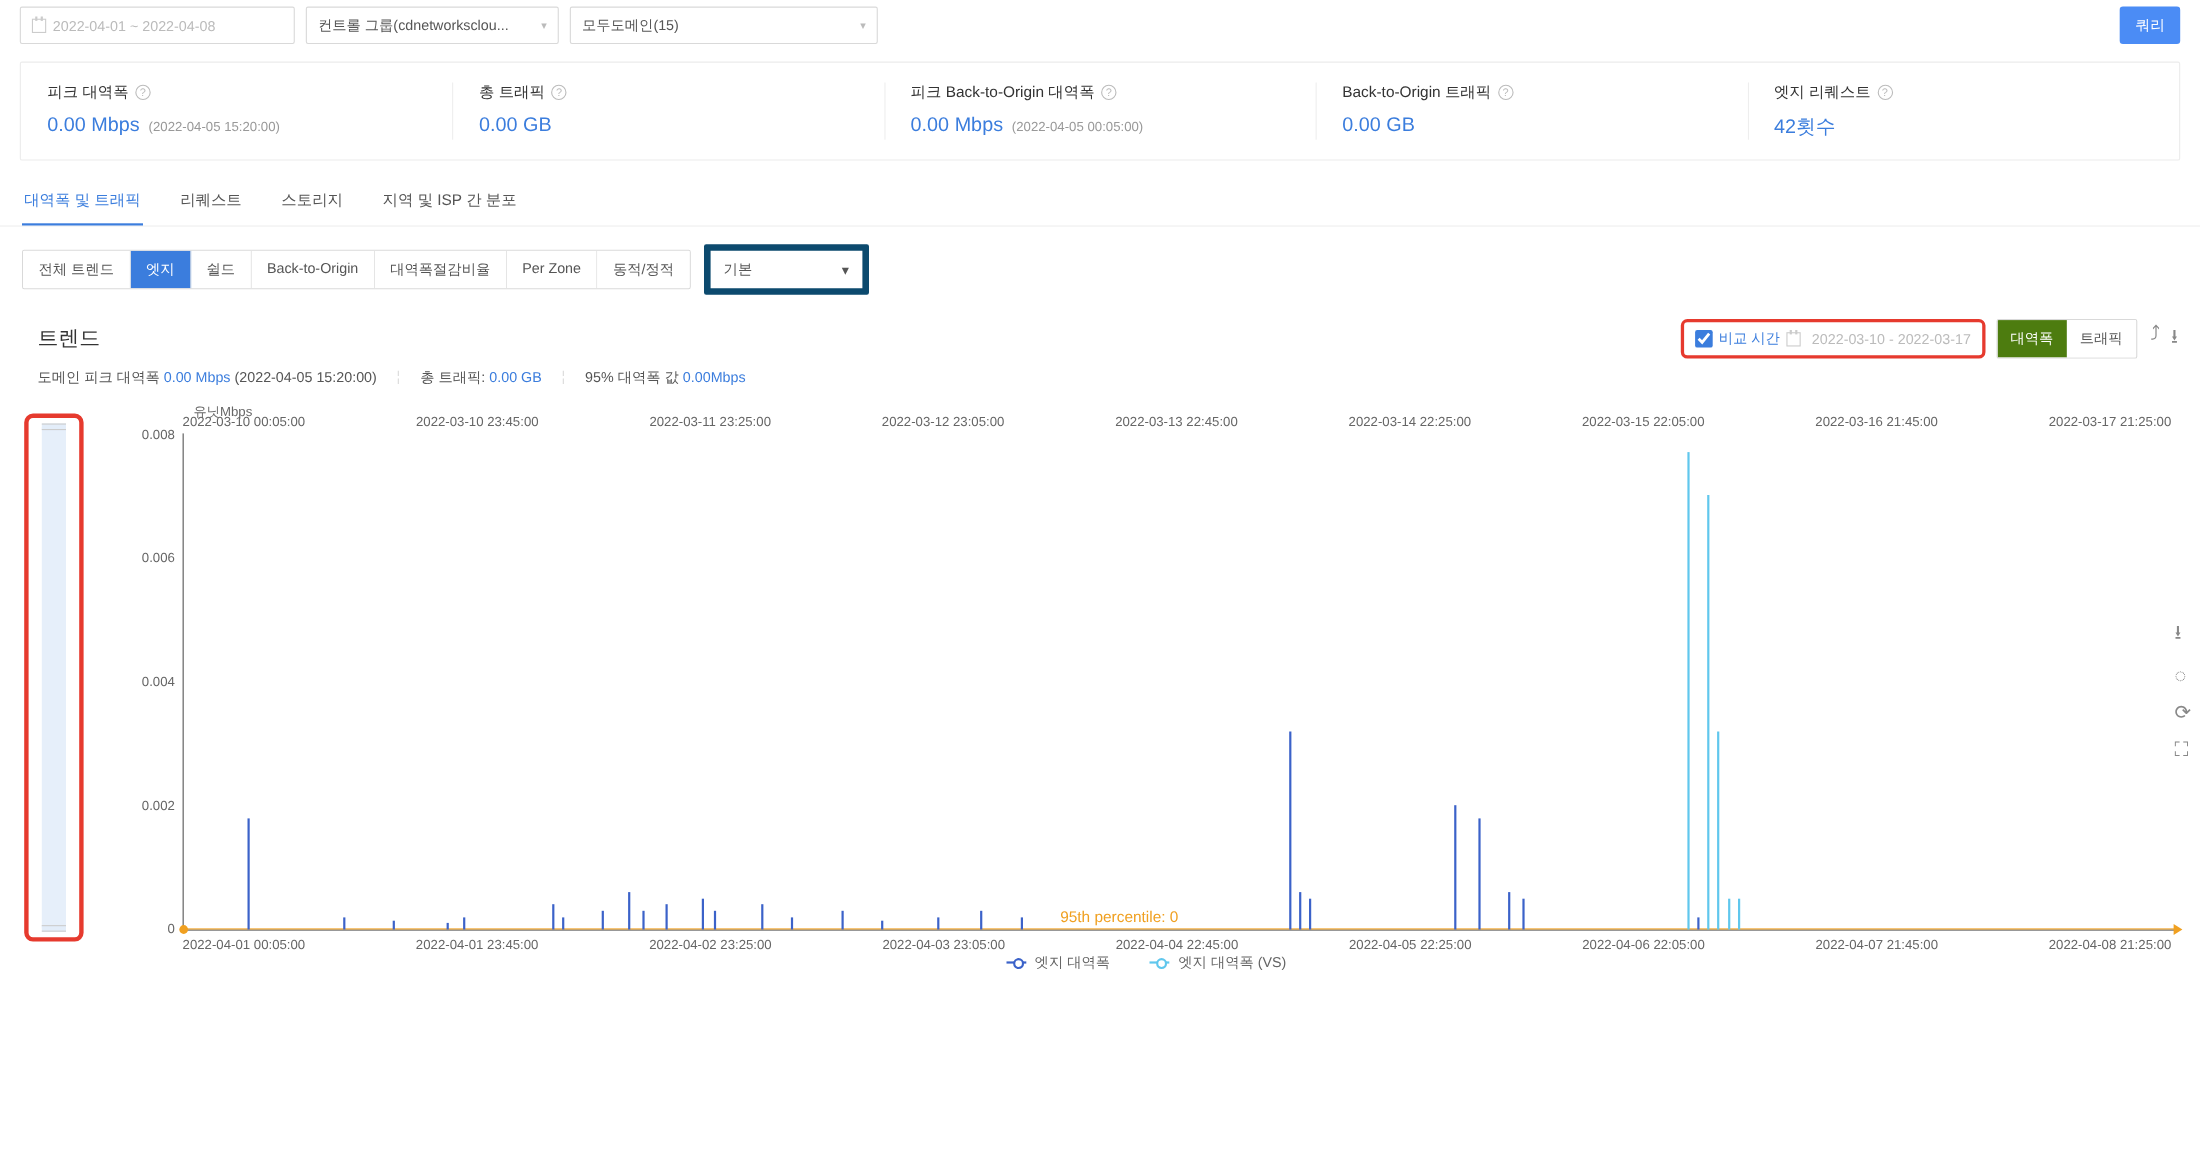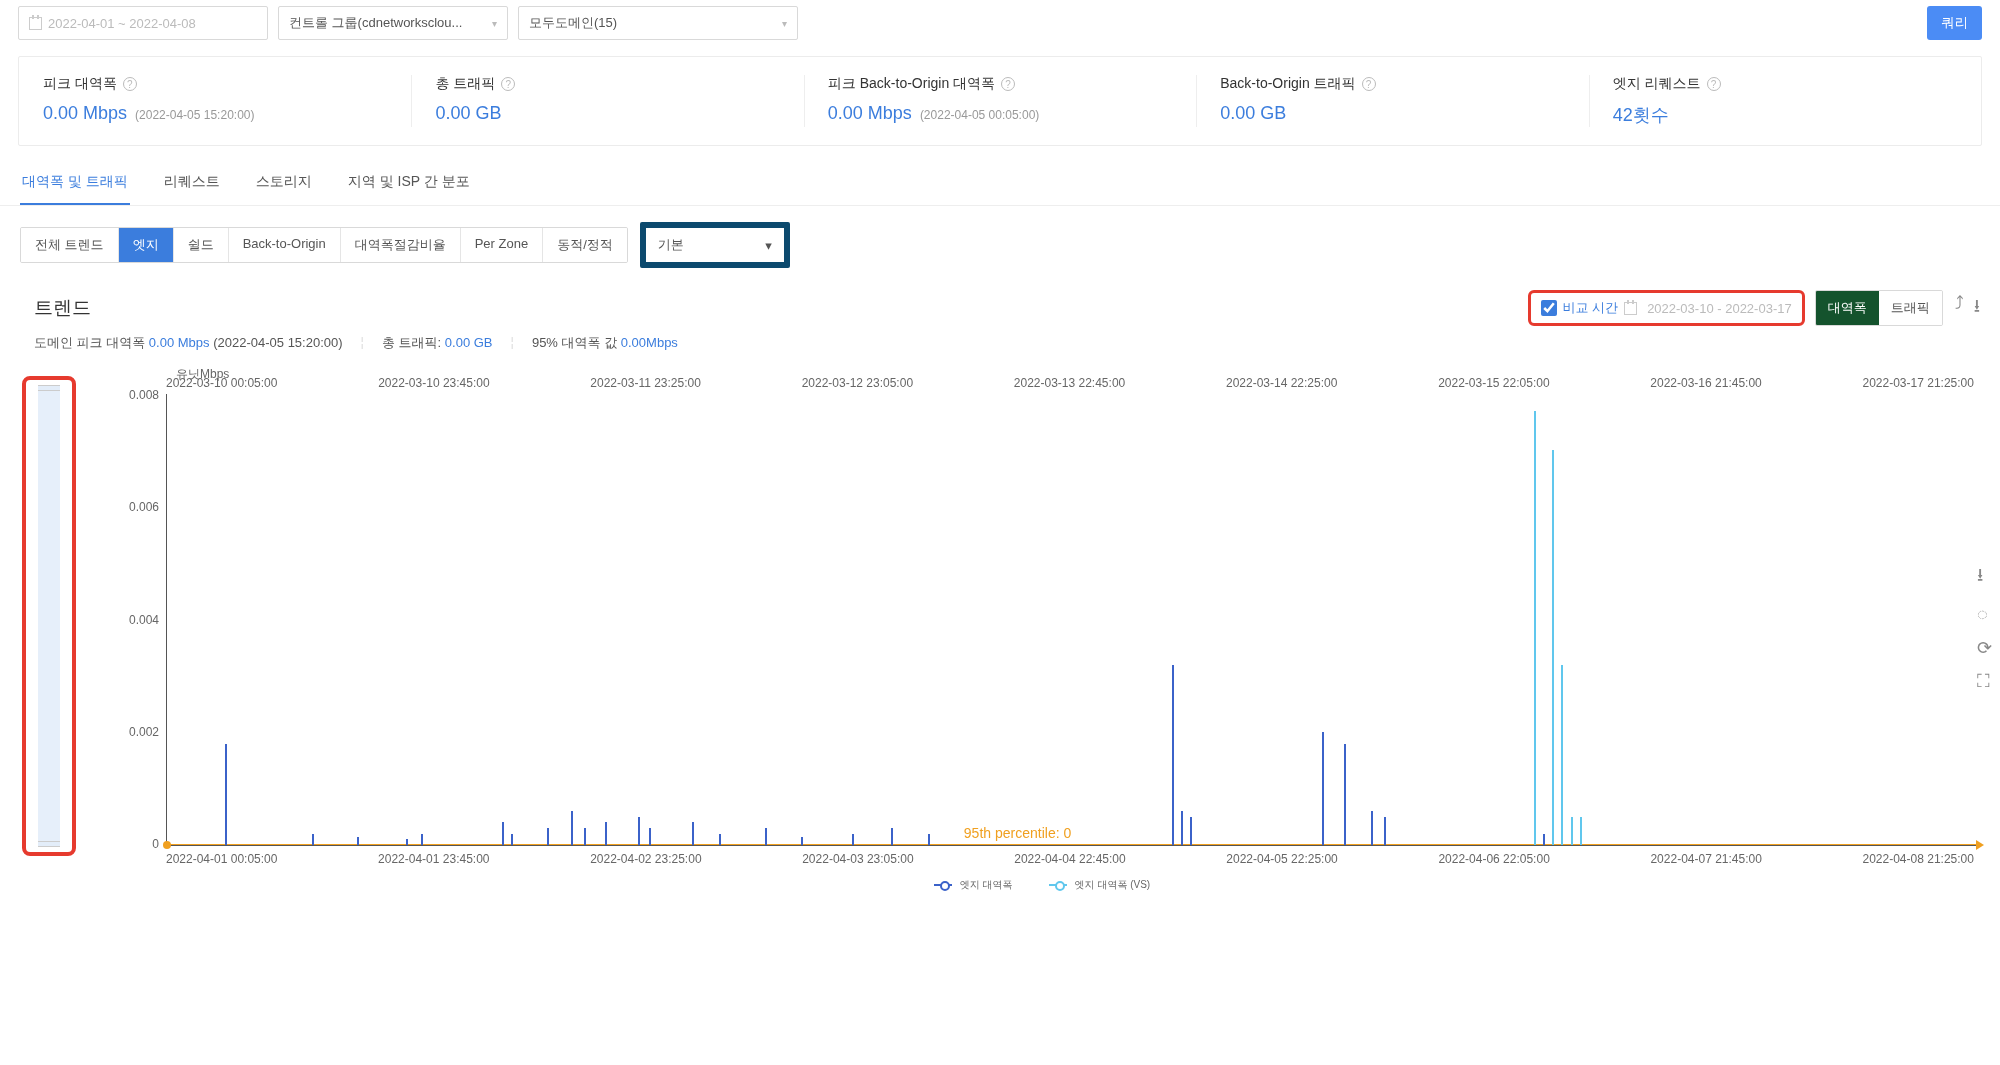--- a/index.html
+++ b/index.html
@@ -100,21 +100,21 @@
     display:flex; align-items:center; border:3px solid #e63a2e; padding:6px 10px;
     border-radius:6px; margin-left:auto;
   }
   .compare-box input[type="checkbox"]{
     width:16px;height:16px;accent-color:#3b7ddd;margin-right:6px;
   }
   .compare-box .txt{ color:#3b7ddd; }
   .compare-box .dates{ color:#bbb; margin-left:4px;}
   .toggle-group { display:flex; border:1px solid #d9d9d9; border-radius:2px; overflow:hidden; margin-left:10px;}
   .toggle-group .tg { padding:8px 12px; background:#fff; color:#555; cursor:pointer;}
-  .toggle-group .tg.active{ background:#14532d; color:#fff;}
+  .toggle-group .tg.active{ background:#4d7c0f; color:#fff;}
   .icons-right { display:flex; gap:10px; margin-left:12px; color:#888;}
   .icons-right span{ cursor:pointer; font-size:18px;}
   .meta-line { padding:8px 20px 0 34px; font-size:13px; color:#555; display:flex; gap:18px;}
   .meta-line .sep{ color:#ddd;}
   .meta-line .blue{ color:#3b7ddd;}
   .chart-wrap { display:flex; padding:24px 22px 20px 22px; position:relative;}
   .mini-scrub {
     width:54px; height:480px; border:4px solid #e63a2e; border-radius:8px;
     margin-right:30px; position:relative; background:#fff;
   }
@@ -142,21 +142,21 @@
     position:absolute; right:-6px; bottom:-5px; width:0;height:0;
     border-left:8px solid #f0a020; border-top:5px solid transparent; border-bottom:5px solid transparent;
   }
   .x-start-dot{position:absolute;left:-4px;bottom:-4px;width:8px;height:8px;border-radius:50%;background:#f0a020;}
   .x-line{position:absolute;left:0;right:0;bottom:0;height:1.5px;background:#f0a020;z-index:0;}
   .percentile-label{position:absolute; bottom:4px; left:44%; color:#f0a020; font-size:14px;}
   .bar{ position:absolute; bottom:0; width:2px;}
   .bar.s1{ background:#3b62c9;}
   .bar.s2{ background:#60c7ed;}
   .legend{
-    display:flex; gap:36px; justify-content:center; margin-top:12px; color:#666; font-size:10px;
+    display:flex; gap:36px; justify-content:center; color:#666; font-size:13px;
   }
   .legend .item{display:flex;align-items:center;gap:8px;}
   .legend .swatch{width:18px;height:0;position:relative;}
   .legend .swatch::before{content:"";position:absolute;left:0;right:0;top:-1px;height:2px;}
   .legend .swatch::after{content:"";position:absolute;left:6px;top:-4px;width:6px;height:6px;border-radius:50%;background:#fff;}
   .legend .swatch.c1::before{background:#3b62c9;} .legend .swatch.c1::after{border:2px solid #3b62c9;}
   .legend .swatch.c2::before{background:#60c7ed;} .legend .swatch.c2::after{border:2px solid #60c7ed;}
   .chart-side-icons{
     position:absolute; right:8px; top:210px; display:flex; flex-direction:column; gap:12px; color:#888; font-size:18px;
   }

